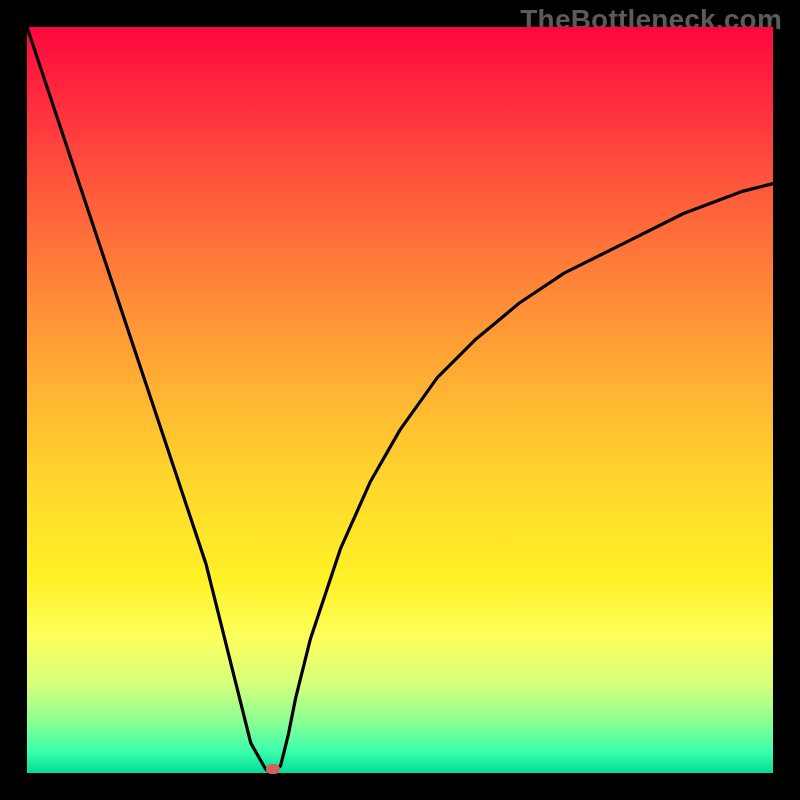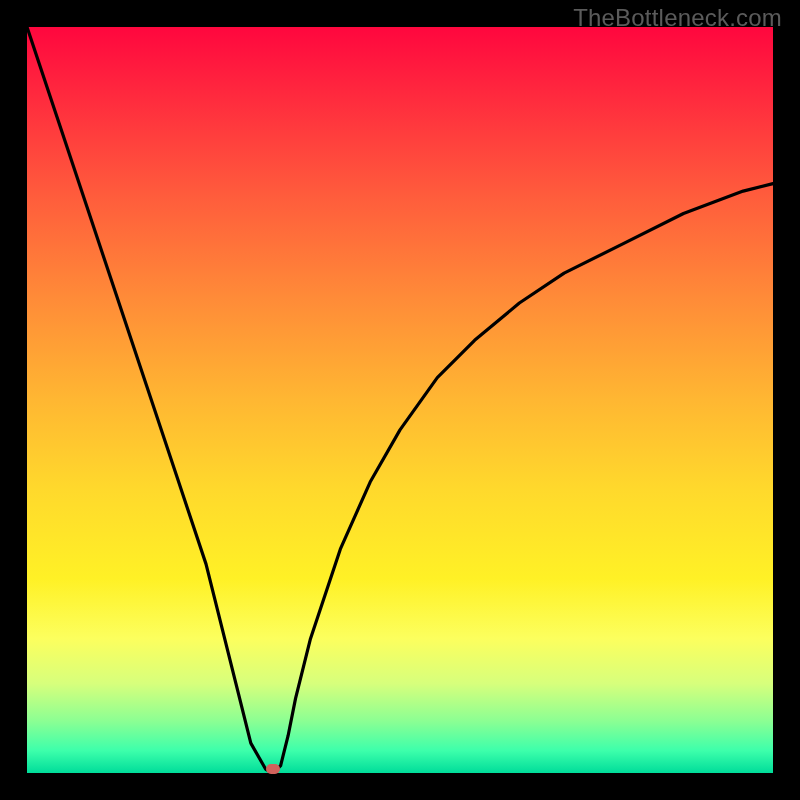--- a/index.html
+++ b/index.html
@@ -8,22 +8,22 @@
     position: relative;
     width: 800px;
     height: 800px;
     background: #000;
   }
   .watermark {
     position: absolute;
     top: 4px;
     right: 18px;
     font-family: Arial, Helvetica, sans-serif;
-    font-size: 24px;
-    font-weight: 400;
+    font-size: 28px;
+    font-weight: 700;
     color: #5b5b5b;
     letter-spacing: 0.2px;
   }
   .plot {
     position: absolute;
     left: 27px;
     top: 27px;
     width: 746px;
     height: 746px;
     background: linear-gradient(to bottom,

